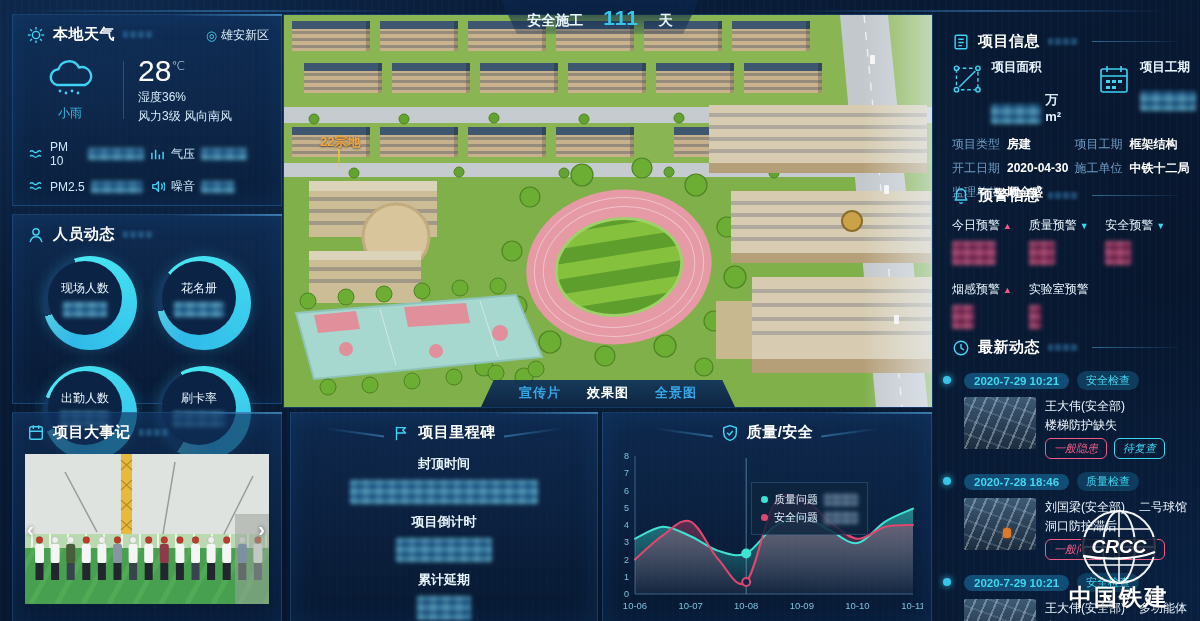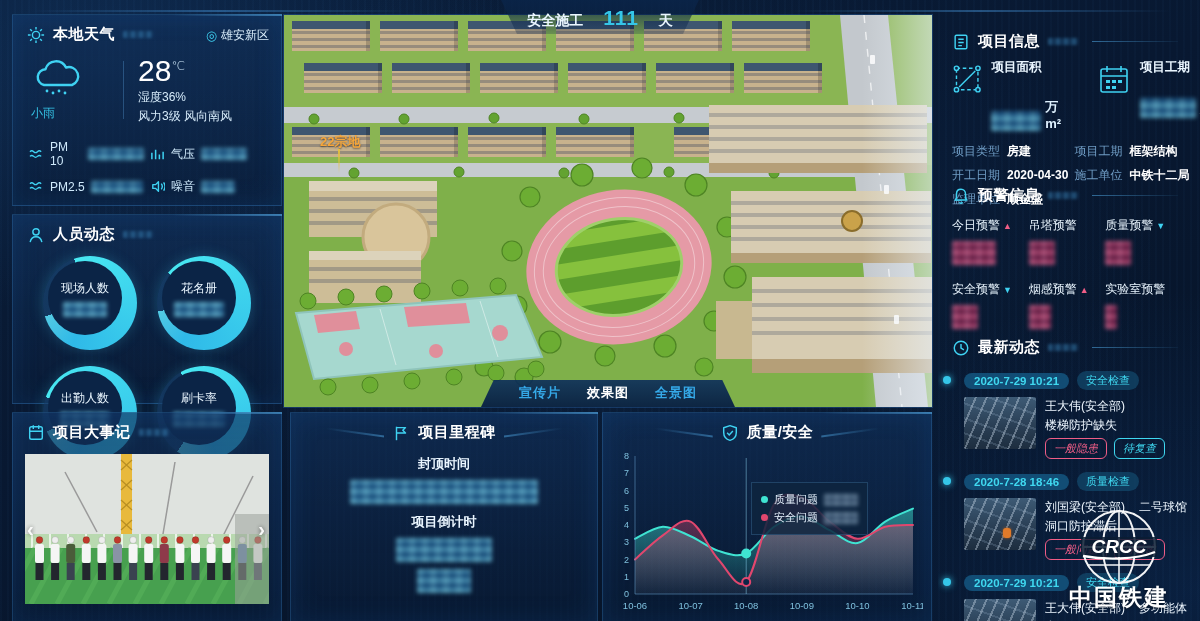--- a/index.html
+++ b/index.html
@@ -41,21 +41,21 @@
       background:linear-gradient(180deg,rgba(10,36,72,.9),rgba(10,36,72,.25));
       clip-path:polygon(0 0,100% 0,92% 100%,8% 100%);}
   .tb-label{font-size:14px;font-weight:bold;color:#eaf6ff;}
   .tb-days{font-size:21px;font-weight:bold;color:#35c6e8;letter-spacing:1px;}
   .frame-line{position:absolute;top:10px;height:2px;background:linear-gradient(90deg,rgba(70,150,220,.0),rgba(70,150,220,.45),rgba(70,150,220,.0));}
   
   #weather{left:12px;top:14px;width:268px;height:190px;}
   .w-loc{position:absolute;top:12px;right:12px;display:flex;align-items:center;gap:4px;font-size:12px;color:#dff2ff;}
   .w-loc .pin{color:#3fd2f2;font-size:13px;}
   .w-main{display:flex;align-items:center;padding:6px 18px 2px;}
-  .w-cloud{width:78px;text-align:left;}
+  .w-cloud{width:78px;text-align:center;}
   .w-cond{display:block;color:#35c6e8;font-size:12px;margin-top:2px;}
   .w-div{width:1px;height:58px;background:rgba(90,160,220,.35);margin:0 14px;}
   .w-temp{font-size:30px;font-weight:300;}
   .w-temp sup{font-size:12px;color:#cfe8fa;}
   .w-sub{font-size:12px;color:#d7ecfb;line-height:1.6;}
   .w-grid{display:grid;grid-template-columns:1fr 1fr;gap:10px 6px;padding:12px 16px 0;}
   .w-cell{display:flex;align-items:center;gap:6px;font-size:12px;color:#cfe9fb;}
   .w-cell .wi{color:#3fd2f2;width:15px;height:13px;display:inline-flex;}
   
   #personnel{left:12px;top:214px;width:268px;height:188px;}
@@ -92,21 +92,21 @@
               padding:6px 9px;font-size:11px;color:#e8f4ff;pointer-events:none;z-index:3;}
   .qs-tooltip .row{display:flex;align-items:center;gap:6px;margin:3px 0;}
   .qs-tooltip .ldot{width:7px;height:7px;border-radius:50%;}
   
   #pinfo{left:938px;top:22px;width:254px;height:152px;background:none;border:none;box-shadow:none;}
   #pinfo::after{display:none;}
   .stats{display:flex;gap:26px;padding:4px 14px 2px;}
   .stat{display:flex;gap:9px;align-items:flex-start;}
   .stat .sico{width:34px;height:34px;color:#3fd2f2;margin-top:3px;}
   .stat .sico svg{width:100%;height:100%;}
-  .stat-label{font-size:12.5px;font-weight:bold;color:#eaf6ff;display:block;margin-bottom:22px;}
+  .stat-label{font-size:12.5px;font-weight:bold;color:#eaf6ff;display:block;margin-bottom:15px;}
   .stat-val{display:flex;align-items:flex-end;gap:4px;font-size:13px;font-weight:bold;color:#dff2ff;}
   .fields{display:grid;grid-template-columns:1fr 1.1fr;gap:7px 6px;padding:10px 14px 0;font-size:12px;}
   .field{white-space:nowrap;}
   .f-label{color:#6f9cc4;margin-right:7px;}
   .f-val{color:#fff;font-weight:bold;}
   
   #warn{left:938px;top:176px;width:254px;height:138px;background:none;border:none;box-shadow:none;}
   #warn::after{display:none;}
   .w-cells{display:grid;grid-template-columns:1fr 1fr 1fr;gap:16px 4px;padding:8px 14px 0;}
   .warn-cell{font-size:12px;color:#eaf6ff;}
@@ -526,20 +526,21 @@
             <path d="M5 4h10l-3 3 3 3H5" stroke-linejoin="round"></path>
           </svg>
       </span>
       <span>项目里程碑</span>
       <span class="wing r"></span>
     </div>
     <span class="ms-label">封顶时间</span>
     <span class="bv ms-val" style="--w:188px;--h:24px;"></span>
     <span class="ms-label">项目倒计时</span>
     <span class="bv ms-val" style="--w:96px;--h:24px;"></span>
+    <span class="ms-label">累计延期</span>
     <span class="bv ms-val" style="--w:54px;--h:24px;"></span>
   </div>
 
   <div id="quality" class="panel">
     <div class="phead center">
       <span class="wing l"></span>
       <span class="pico">
         <svg viewBox="0 0 20 20" fill="none" stroke="currentColor" stroke-width="1.6">
             <path d="M10 1.8 17 4.2v5.2c0 4.6-3 7.6-7 8.8-4-1.2-7-4.2-7-8.8V4.2z" stroke-linejoin="round"></path>
             <path d="m6.8 9.8 2.3 2.3 4.1-4.4"></path>
@@ -676,27 +677,20 @@
     <div class="w-cells">
       <div class="warn-cell">
           <div class="warn-top">
             <span>今日预警</span>
             <span class="arrow up">▲</span>
           </div>
           <span class="bv pink" style="--w:44px;--h:24px;"></span>
         </div>
       <div class="warn-cell">
           <div class="warn-top">
-            <span>吊塔预警</span>
-            <span class="arrow"></span>
-          </div>
-          <span class="bv pink" style="--w:26px;--h:24px;"></span>
-        </div>
-      <div class="warn-cell">
-          <div class="warn-top">
             <span>质量预警</span>
             <span class="arrow down">▼</span>
           </div>
           <span class="bv pink" style="--w:26px;--h:24px;"></span>
         </div>
       <div class="warn-cell">
           <div class="warn-top">
             <span>安全预警</span>
             <span class="arrow down">▼</span>
           </div>

